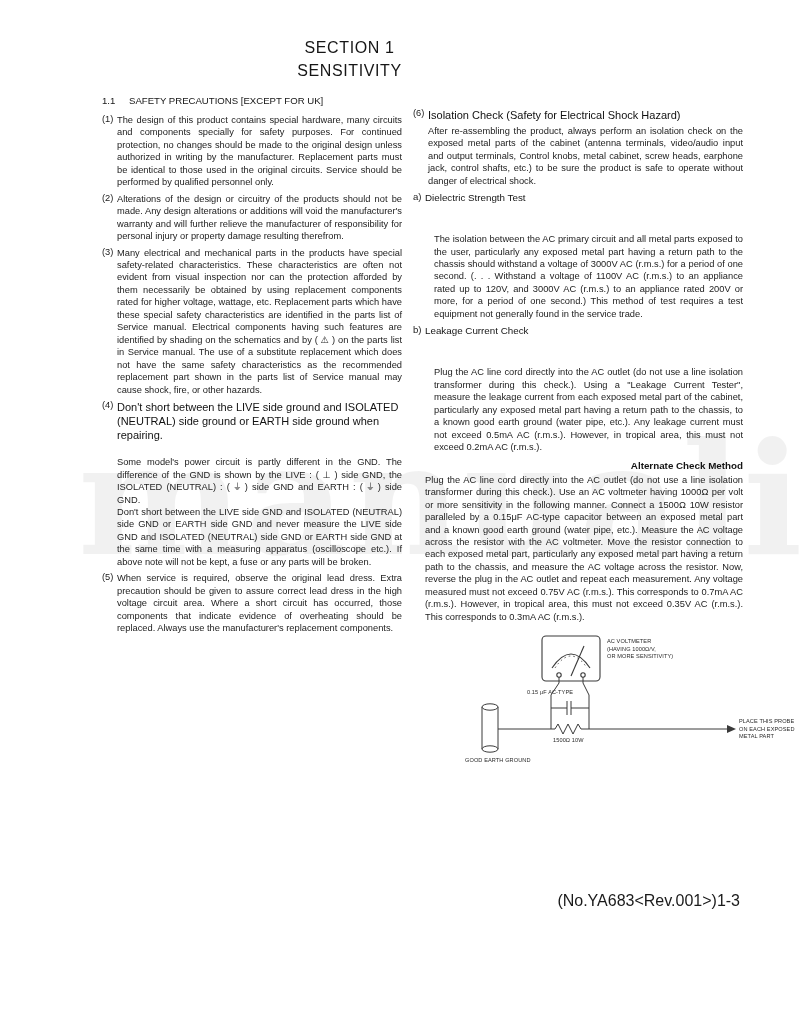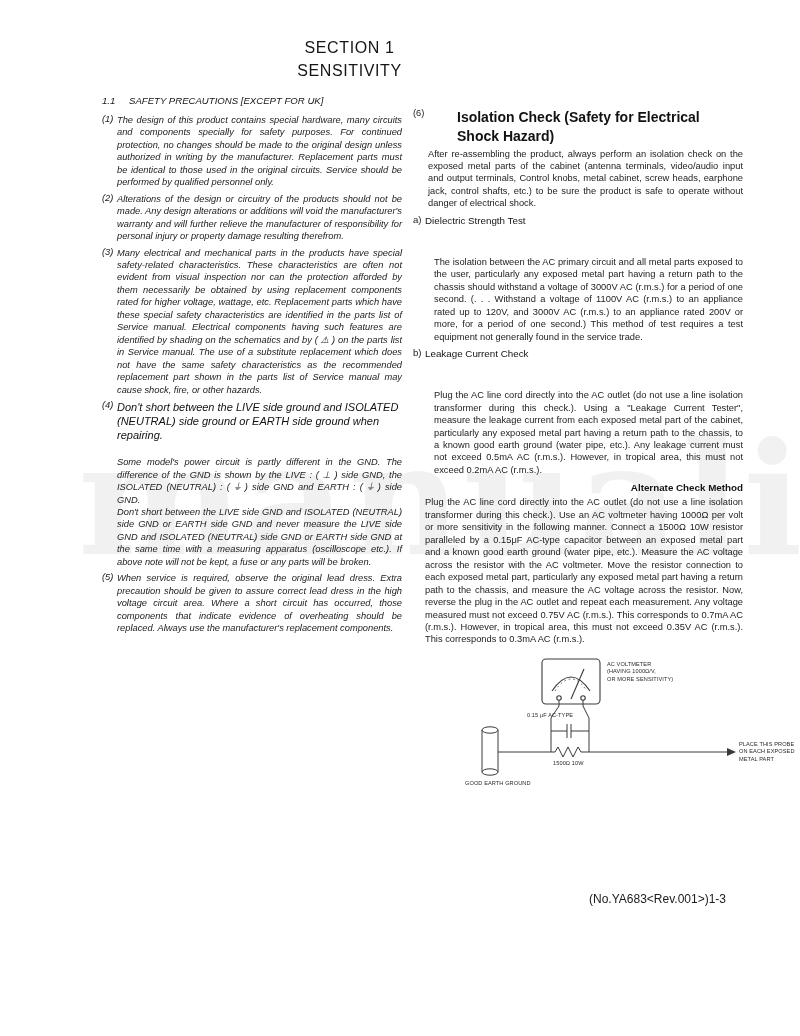--- a/index.html
+++ b/index.html
@@ -9,40 +9,40 @@
   }
   .doc-title{
     position:absolute;top:36px;left:0;width:699px;text-align:center;
     font-size:16px;line-height:1.45;color:#161616;letter-spacing:.6px;
   }
   .watermark{
     position:absolute;left:78px;top:408px;font-family:"DejaVu Serif", serif;
     font-weight:bold;font-size:156px;color:rgba(0,0,0,0.055);letter-spacing:2px;
     user-select:none;white-space:nowrap;
   }
-  .col-left{position:absolute;left:102px;top:95px;width:300px;font-style:italic;}
+  .col-left{position:absolute;left:102px;top:95px;width:300px;}
   .col-right{position:absolute;left:413px;top:108px;width:330px;}
   .sec-head{position:relative;padding-left:27px;font-size:9.6px;margin-bottom:8px;color:#151515;}
   .sec-num{position:absolute;left:0;top:0;}
   p{margin:0;text-align:justify;font-size:9.3px;line-height:1.34;color:#222;}
   .item{position:relative;padding-left:15px;margin-bottom:4px;}
   .num{position:absolute;left:0;top:0;font-size:9.3px;color:#1a1a1a;}
   .h4{font-size:11px;line-height:1.28;text-align:left;color:#111;margin-bottom:14px;}
-  .h6{font-size:14px;font-weight:bold;text-align:left;color:#111;margin-bottom:2px;margin-left:29px;}
+  .h6{font-size:11px;font-weight:normal;text-align:left;color:#111;margin-bottom:2px;}
   .sub{position:relative;padding-left:12px;margin-bottom:4px;}
   .subnum{position:absolute;left:0;top:0;font-size:9.6px;color:#1a1a1a;}
   .subhead{font-size:9.8px;text-align:left;color:#141414;margin-bottom:1px;}
   .subbody{padding-left:9px;margin-top:29px;}
   .alt{padding-left:12px;margin-top:5px;}
   .althead{font-size:9.8px;font-weight:bold;text-align:right;color:#141414;margin-bottom:2px;}
   .diagram{position:relative;width:375px;height:142px;margin-top:10px;margin-left:18px;}
   .diagram svg{position:absolute;left:0;top:0;}
   .dlabel{position:absolute;font-size:5.6px;line-height:1.35;color:#2a2a2a;text-align:left;letter-spacing:.1px;}
   .page-number{
-    position:absolute;right:74px;top:892px;font-size:12px;color:#1a1a1a;margin-left:18px;
+    position:absolute;right:60px;top:892px;font-size:16px;color:#1a1a1a;margin-left:18px;
   }
 </style>
 </head>
 <body>
 
 <div class="page">
 
   <div class="watermark">manuali</div>
 
   <div class="doc-title">

